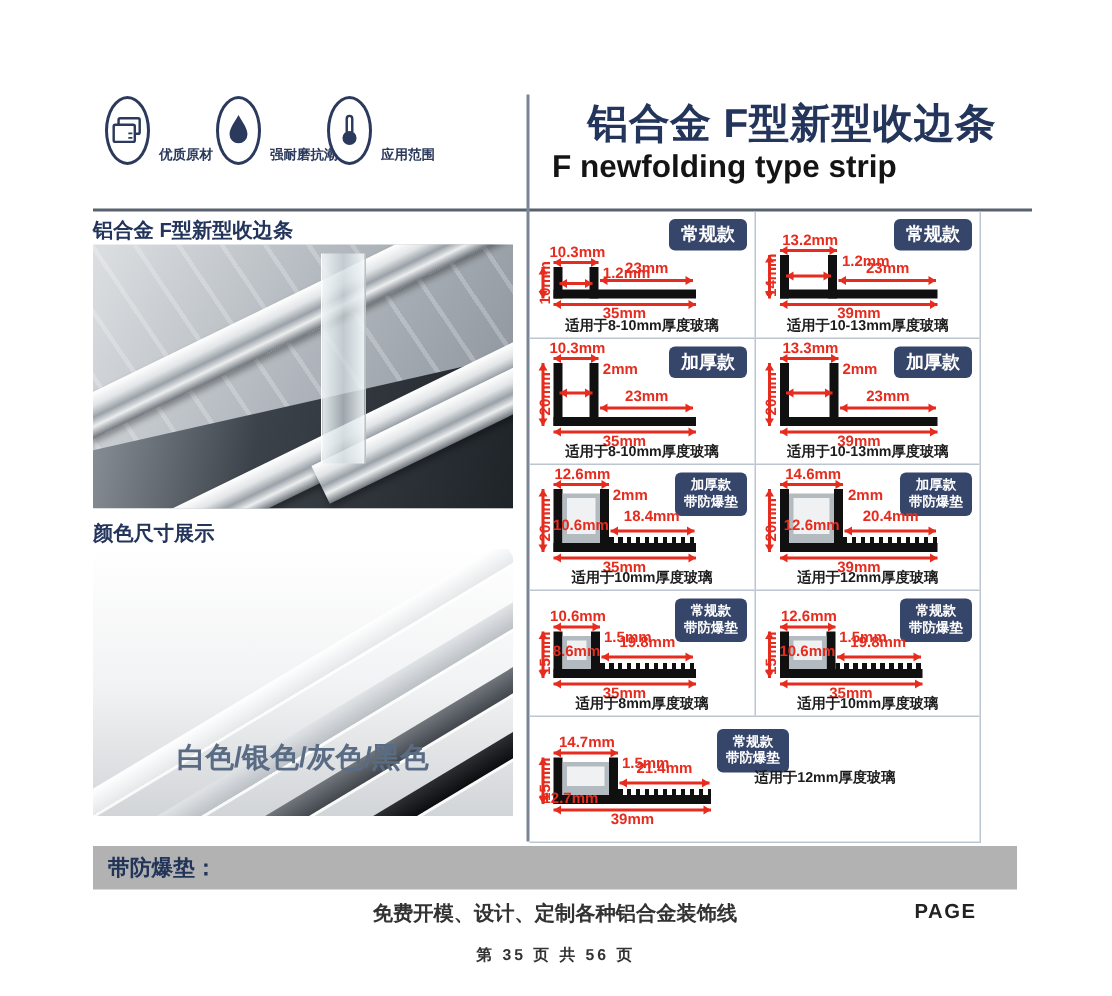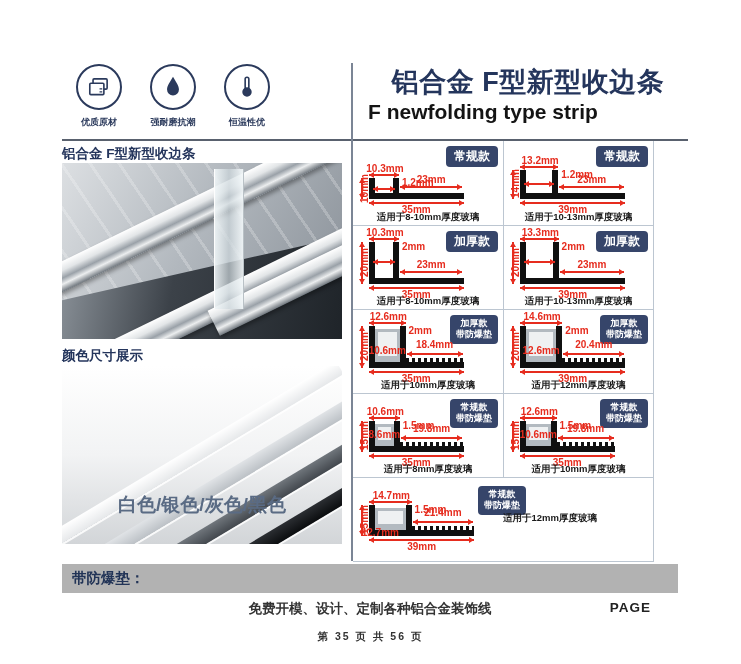--- a/index.html
+++ b/index.html
@@ -1,21 +1,21 @@
 <!DOCTYPE html>
 <html><head>
 <meta charset="utf-8">
 <style>
   html,body{margin:0;padding:0;background:#fff;}
   .page{position:relative;width:741px;height:664px;background:#fff;overflow:hidden;
         font-family:"Liberation Sans",sans-serif;}
 
   
   .features{position:absolute;left:70px;top:64px;display:flex;gap:16px;}
-  .feat{width:58px;display:flex;flex-direction:column;align-items:center;gap:6px;}
+  .feat{width:58px;display:flex;align-items:flex-end;gap:6px;}
   .feat .circ{width:42px;height:42px;border:2.2px solid #2b3a5c;border-radius:50%;
               display:flex;align-items:center;justify-content:center;background:#fff;}
   .feat .flabel{font-size:9px;color:#2b3a5c;font-weight:600;white-space:nowrap;}
   .title{position:absolute;left:368px;top:64px;width:320px;text-align:center;
          font-size:27px;font-weight:bold;color:#24355c;letter-spacing:.5px;white-space:nowrap;}
   .subtitle{position:absolute;left:368px;top:100px;width:320px;text-align:left;
             font-size:21px;font-weight:600;color:#141414;white-space:nowrap;}
   .hrule{position:absolute;left:62px;top:139px;width:626px;height:2px;background:#59616e;}
   .vrule{position:absolute;left:351px;top:63px;width:2px;height:498px;background:#7b8595;}
 
@@ -121,21 +121,21 @@
     </div>
     <div class="feat">
       <span class="circ">
         <svg viewBox="0 0 24 24" width="26" height="26">
             <g stroke="#2b3a5c" fill="none" stroke-width="1.5">
           <rect x="10.3" y="3" width="3.4" height="11" rx="1.7"></rect>
           <circle cx="12" cy="16.6" r="3.6" fill="#2b3a5c"></circle>
         </g>
           </svg>
       </span>
-      <span class="flabel">恒温性优</span>
+      <span class="flabel">应用范围</span>
     </div>
   </div>
 
   <div class="title">铝合金 F型新型收边条</div>
   <div class="subtitle">F newfolding type strip</div>
   <div class="hrule"></div>
   <div class="vrule"></div>
 
   <div class="seclabel sec1">铝合金 F型新型收边条</div>
   <div class="photo photo1">

